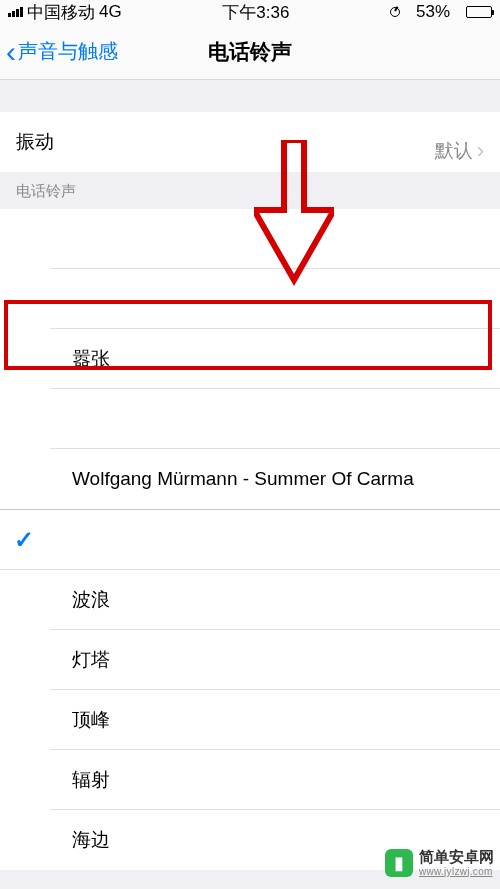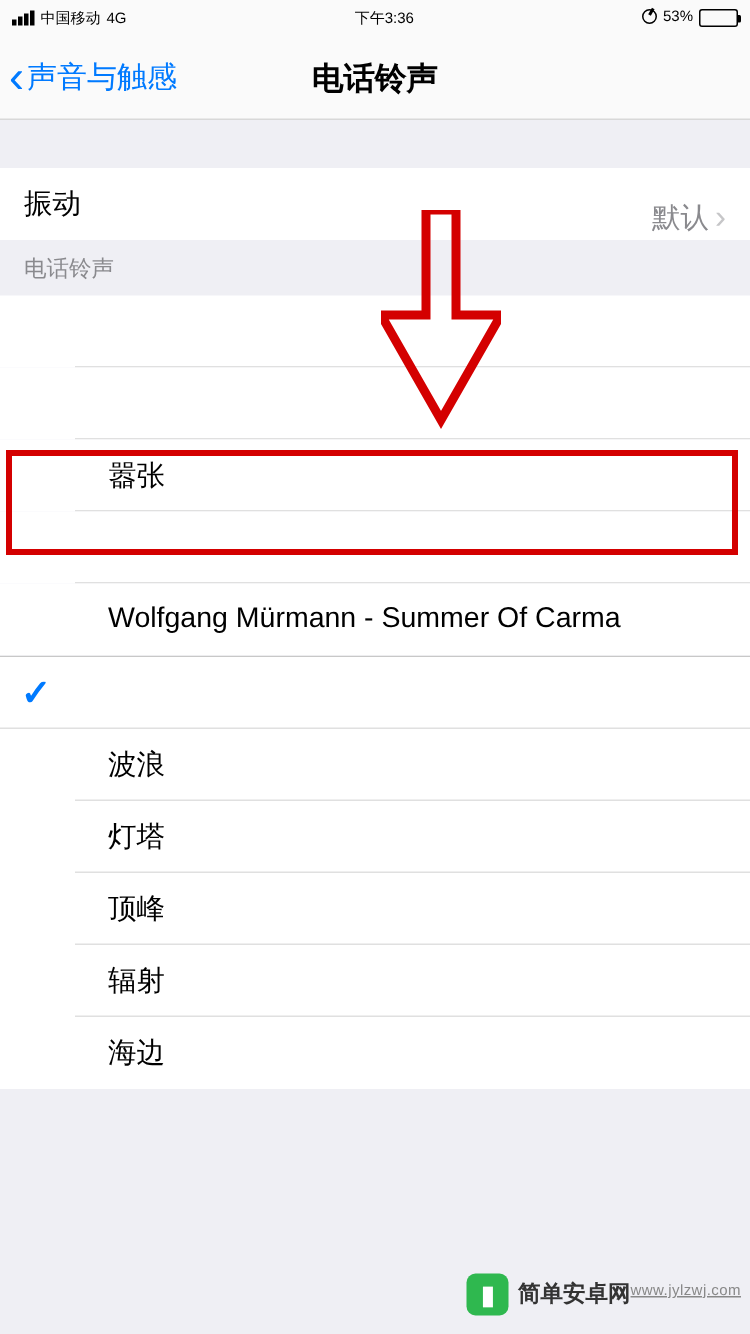--- a/index.html
+++ b/index.html
@@ -11,25 +11,25 @@
       position: relative;
       overflow: hidden;
     }
     .status-bar {
       height: 24px;
       background: #fafafa;
       display: flex;
       align-items: center;
       justify-content: space-between;
       padding: 0 8px;
-      font-size: 10px;
+      font-size: 17px;
       color: #000;
     }
     .status-left { display: flex; align-items: center; gap: 4px; }
-    .status-right { display: flex; gap: 4px; }
+    .status-right { display: flex; align-items: center; gap: 16px; }
     .signal { display: inline-flex; align-items: flex-end; gap: 1px; }
     .signal span { width: 3px; background: #000; display: inline-block; }
     .signal span:nth-child(1){height:4px}
     .signal span:nth-child(2){height:6px}
     .signal span:nth-child(3){height:8px}
     .signal span:nth-child(4){height:10px}
     .battery-icon {
       width: 26px; height: 12px; border: 1px solid #000; border-radius: 2px;
       position: relative; display: inline-block;
     }
@@ -64,21 +64,21 @@
     }
 
     .group-sep { height: 32px; }
     .section-header {
       padding: 10px 16px 8px;
       font-size: 15px;
       color: #8a8a8e;
     }
     .row {
       background: #fff;
-      height: 48px;
+      height: 60px;
       display: flex;
       align-items: center;
       padding: 0 16px 0 72px;
       font-size: 19px;
       color: #000;
       position: relative;
     }
     .row.first-row { padding-left: 16px; }
     .row .value { margin-left: auto; color: #8a8a8e; font-size: 19px; display:flex; align-items:center; gap:4px;margin-top:17px;}
     .chevron-right { color:#c6c6c8; font-size: 22px; }
@@ -106,21 +106,21 @@
       bottom: 12px;
       display: flex;
       align-items: center;
       gap: 6px;
       z-index: 20;
     }
     .wm-icon {
       width: 28px; height: 28px; background:#2fb84f; border-radius:6px;
       display:flex;align-items:center;justify-content:center;color:#fff;font-size:18px;
     }
-    .wm-text { display:flex; flex-direction:row; line-height:1.1;}
+    .wm-text { display:flex; flex-direction:column; line-height:1.1;}
     .wm-main { font-size:15px; font-weight:700; color:#333;}
     .wm-sub { font-size:10px; color:#888; letter-spacing:0.3px;text-decoration:underline;}
   </style>
 </head>
 <body>
 
 <div class="status-bar">
   <div class="status-left">
     <span class="signal">
         <span></span>

